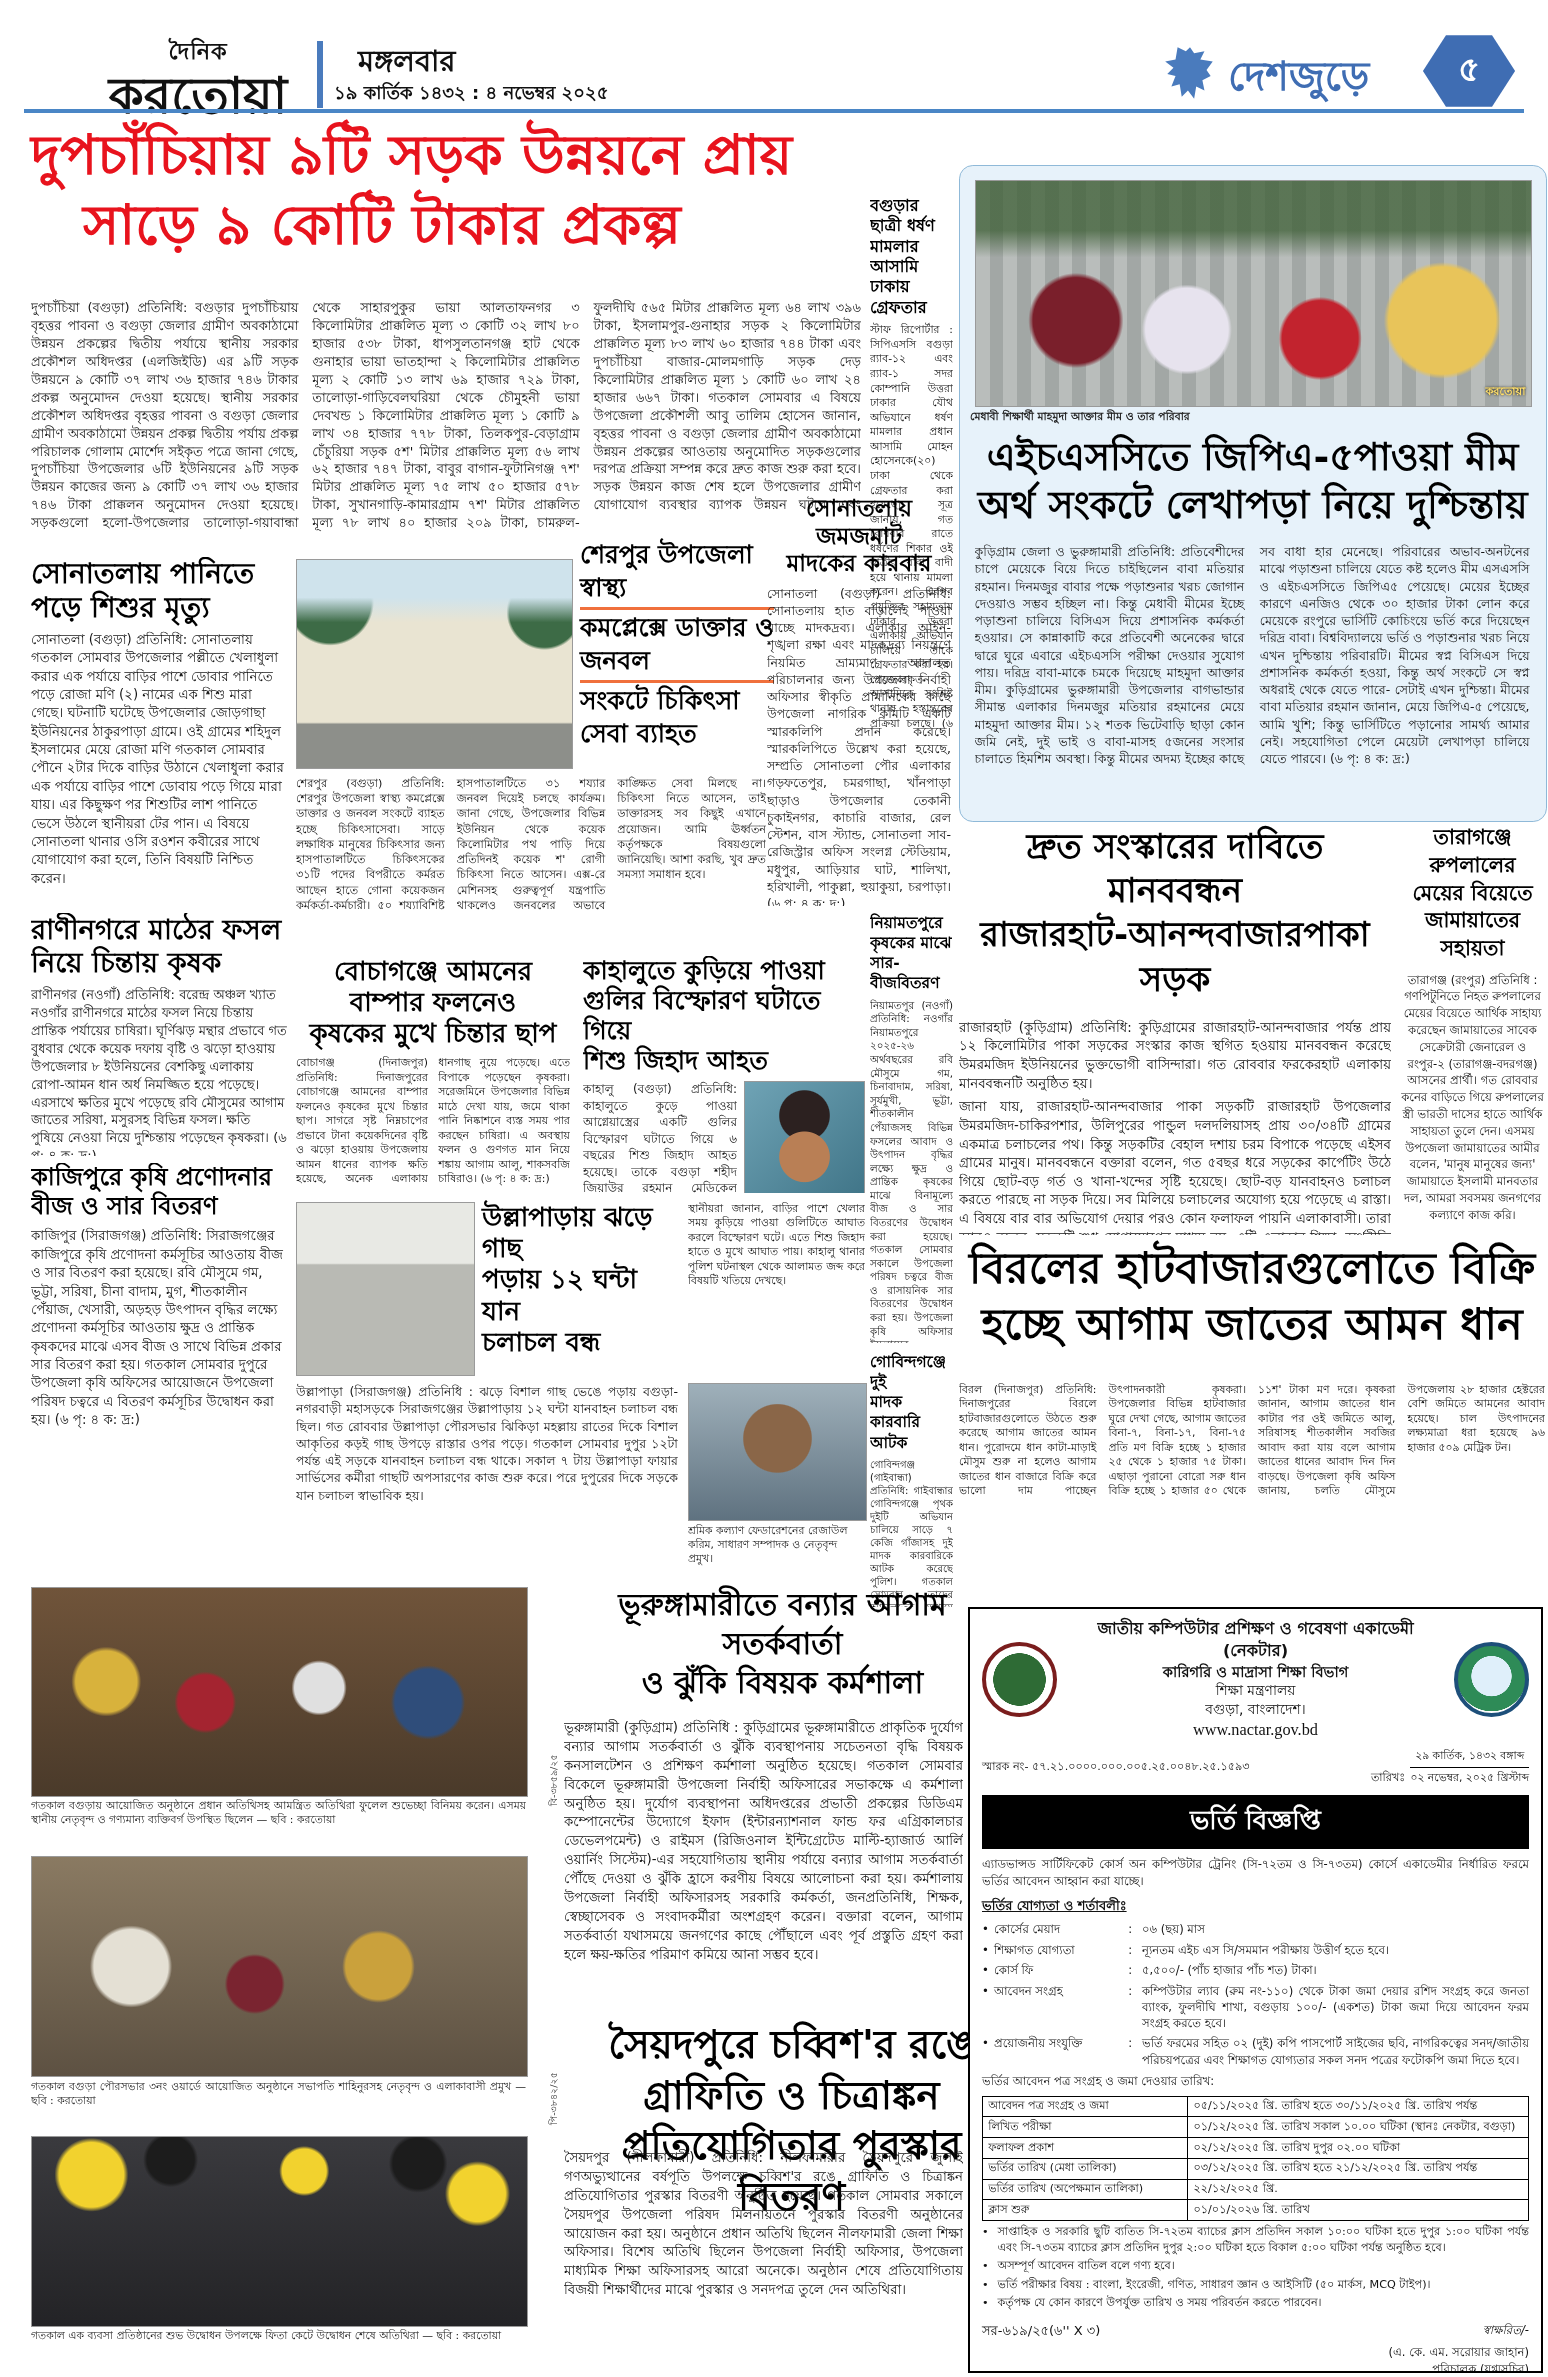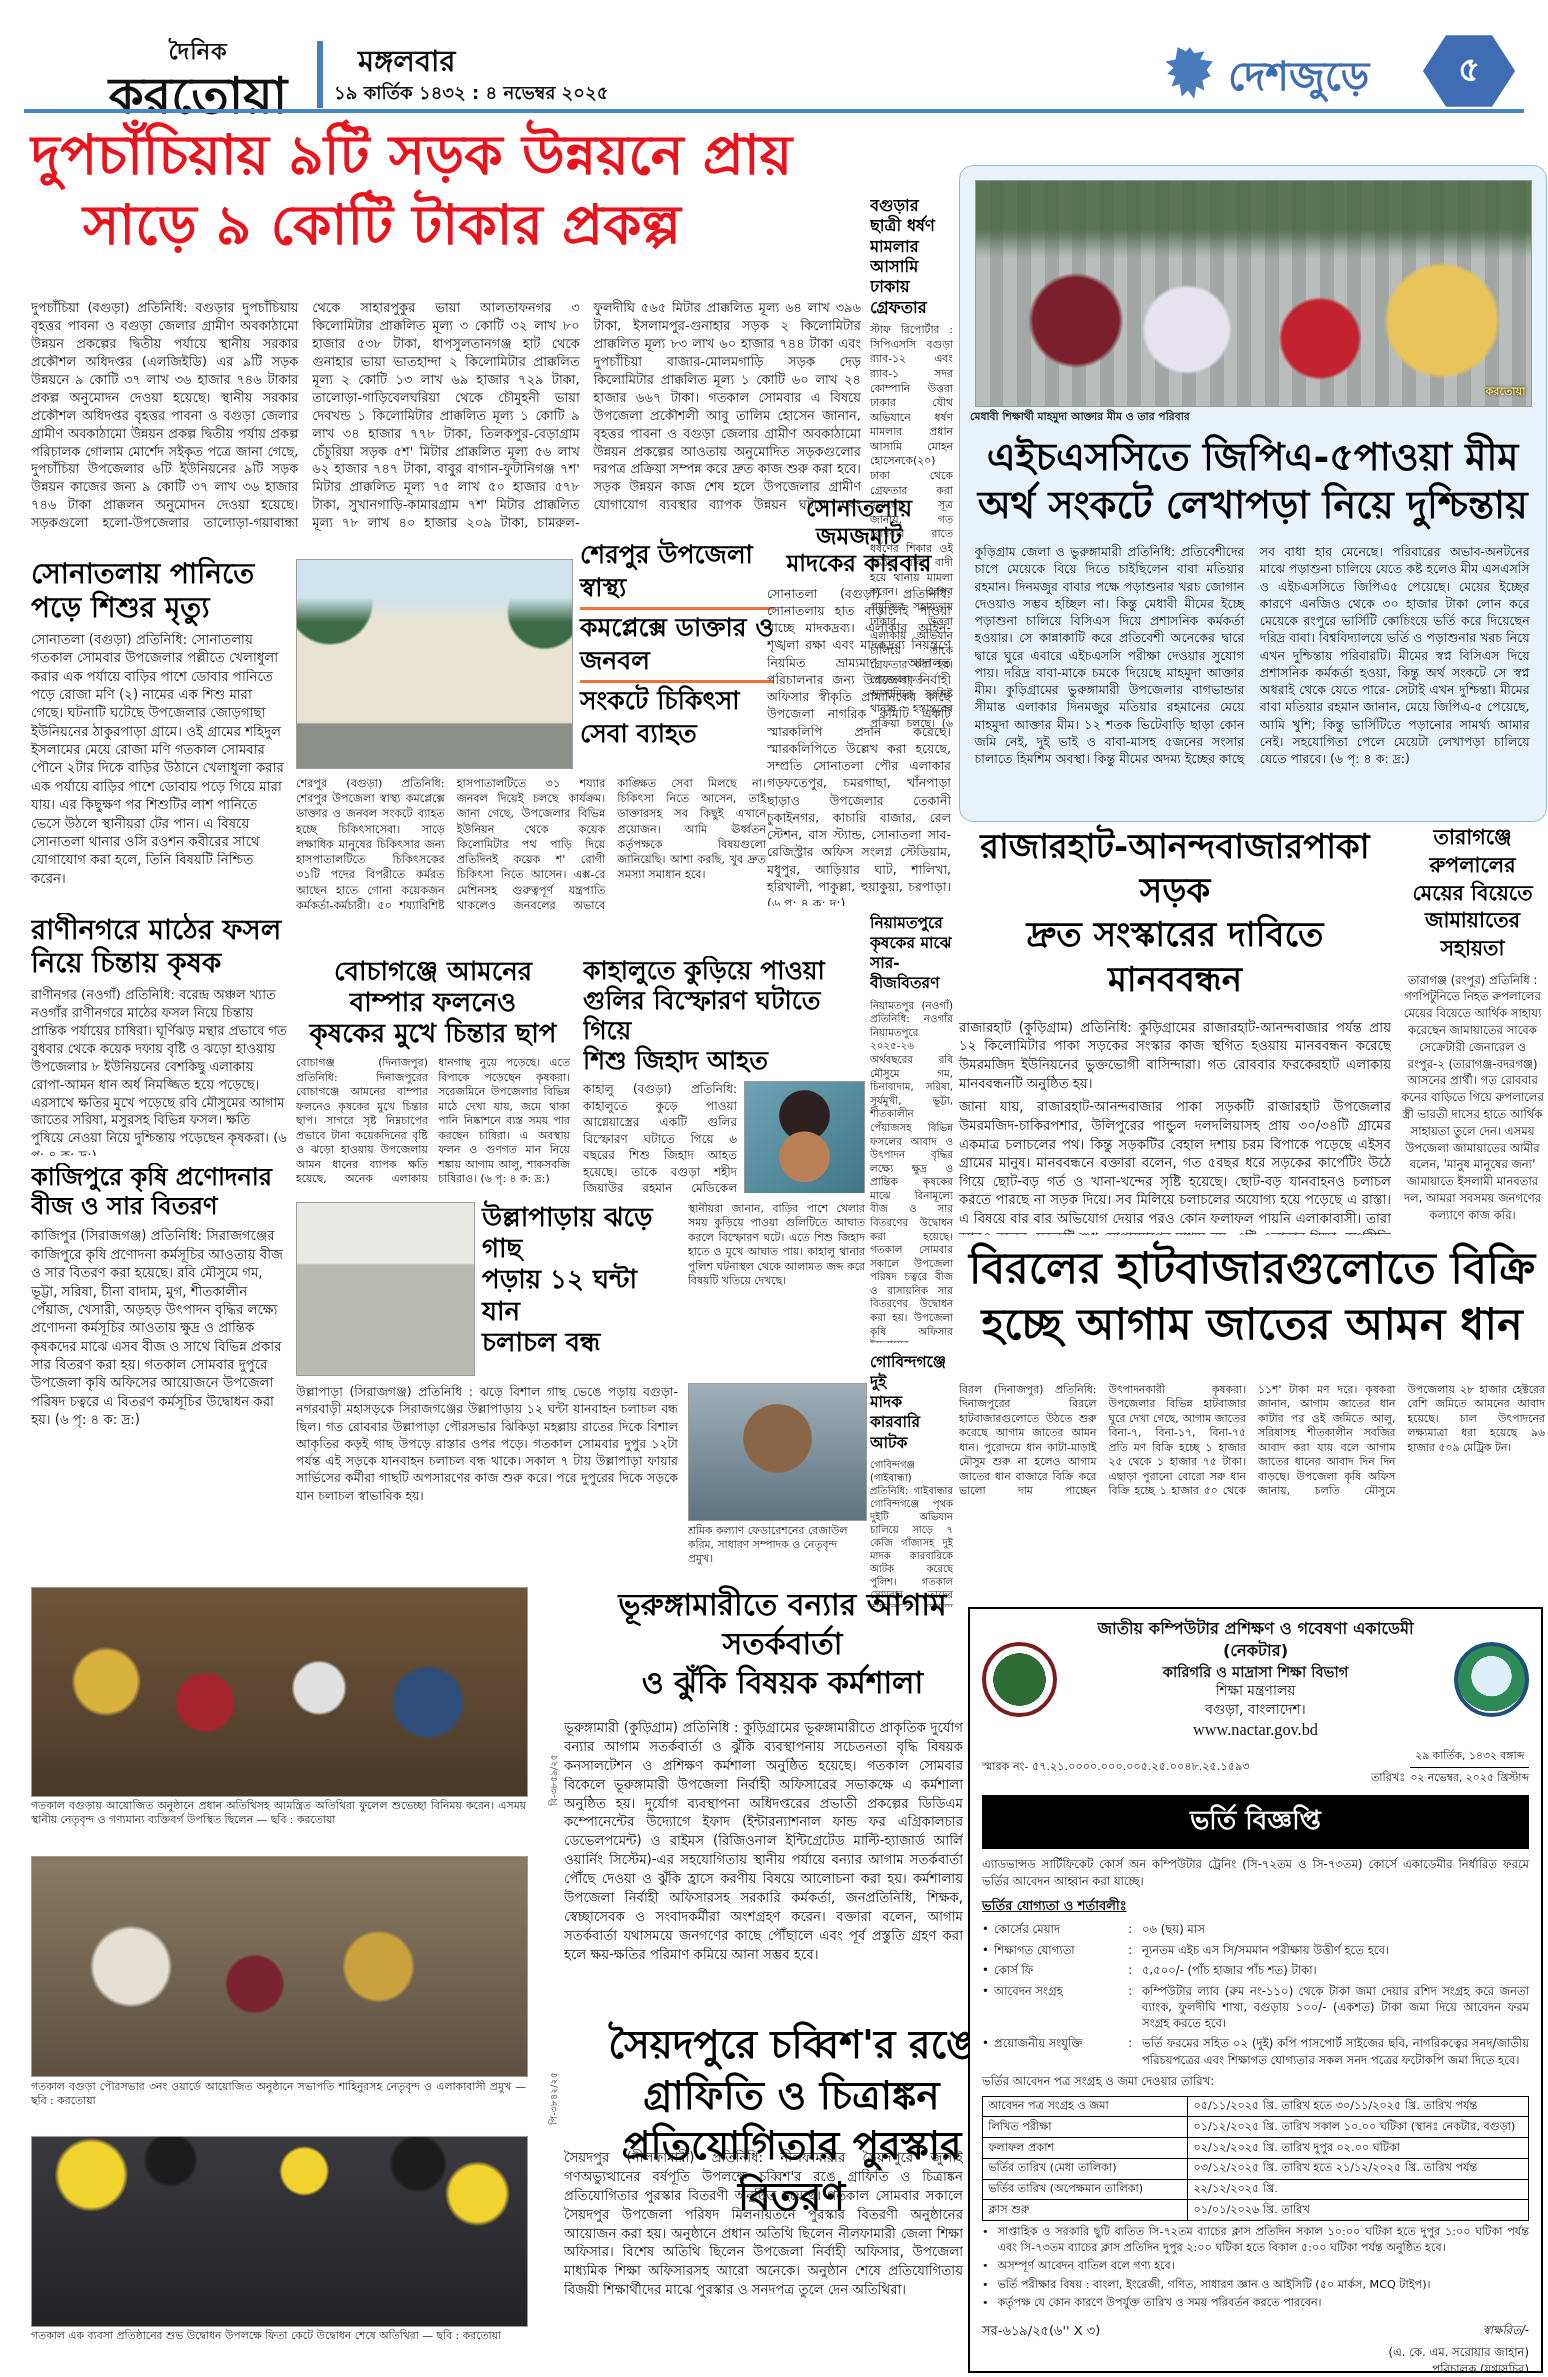--- a/index.html
+++ b/index.html
@@ -219,22 +219,22 @@
 <div class="abs" style="left:870px;top:1352px;width:83px;height:255px;overflow:hidden;">
   <div class="hl" style="font-size:15.5px;line-height:1.3;">
     <div>গোবিন্দগঞ্জে দুই</div>
     <div>মাদক কারবারি আটক</div>
   </div>
   <div class="just" style="margin-top:5.2px;font-size:10px;line-height:1.3;">গোবিন্দগঞ্জ (গাইবান্ধা) প্রতিনিধি: গাইবান্ধার গোবিন্দগঞ্জে পৃথক দুইটি অভিযান চালিয়ে সাড়ে ৭ কেজি গাঁজাসহ দুই মাদক কারবারিকে আটক করেছে পুলিশ। গতকাল সোমবার তাদের আদালতের মাধ্যমে জেলহাজতে পাঠানো হয়। গোবিন্দগঞ্জ থানার অফিসার ইনচার্জ (ওসি) জানান, গোপন সংবাদের ভিত্তিতে উপজেলার পৃথক দুই স্থানে অভিযান চালিয়ে গাঁজাসহ তাদের আটক করা হয়। এ ঘটনায় মাদকদ্রব্য নিয়ন্ত্রণ আইনে মামলা হয়েছে। (৬ পৃ: ৪ ক: দ্র:)</div>
 </div>
 
 <div class="abs" style="left:959px;top:824px;width:432px;height:411px;overflow:hidden;">
   <div class="hl center" style="font-size:34px;line-height:1.3;">
+    <div>দ্রুত সংস্কারের দাবিতে মানববন্ধন</div>
     <div>রাজারহাট-আনন্দবাজারপাকা সড়ক</div>
-    <div>দ্রুত সংস্কারের দাবিতে মানববন্ধন</div>
   </div>
   <p class="just" style="margin:18px 0 0;font-size:13.3px;line-height:1.4;">রাজারহাট (কুড়িগ্রাম) প্রতিনিধি: কুড়িগ্রামের রাজারহাট-আনন্দবাজার পর্যন্ত প্রায় ১২ কিলোমিটার পাকা সড়কের সংস্কার কাজ স্থগিত হওয়ায় মানববন্ধন করেছে উমরমজিদ ইউনিয়নের ভুক্তভোগী বাসিন্দারা। গত রোববার ফরকেরহাট এলাকায় মানববন্ধনটি অনুষ্ঠিত হয়।</p>
   <p class="just" style="margin:5.2px 0 0;font-size:13.3px;line-height:1.4;">জানা যায়, রাজারহাট-আনন্দবাজার পাকা সড়কটি রাজারহাট উপজেলার উমরমজিদ-চাকিরপশার, উলিপুরের পান্ডুল দলদলিয়াসহ প্রায় ৩০/৩৪টি গ্রামের একমাত্র চলাচলের পথ। কিন্তু সড়কটির বেহাল দশায় চরম বিপাকে পড়েছে এইসব গ্রামের মানুষ। মানববন্ধনে বক্তারা বলেন, গত ৫বছর ধরে সড়কের কার্পেটিং উঠে গিয়ে ছোট-বড় গর্ত ও খানা-খন্দের সৃষ্টি হয়েছে। ছোট-বড় যানবাহনও চলাচল করতে পারছে না সড়ক দিয়ে। সব মিলিয়ে চলাচলের অযোগ্য হয়ে পড়েছে এ রাস্তা। এ বিষয়ে বার বার অভিযোগ দেয়ার পরও কোন ফলাফল পায়নি এলাকাবাসী। তারা আরও বলেন, সড়কটি শুধু যোগাযোগের মাধ্যম নয়, এটি এলাকার শিক্ষা, অর্থনীতি ও জীবনযাত্রার মান উন্নয়নের জন্য অত্যন্ত গুরুত্বপূর্ণ। রাস্তার কাজ স্থগিত থাকায় স্কুল-কলেজের শিক্ষার্থী, শ্রমজীবী মানুষ, কৃষকসহ সকল স্তরের নাগরিকেরা চরম ভোগান্তির শিকার হচ্ছেন।</p>
 
 </div>
 
 <div class="abs" style="left:1400px;top:824px;width:145px;height:411px;overflow:hidden;">
   <div class="hl center" style="font-size:20.6px;line-height:1.35;">
     <div>তারাগঞ্জে রুপলালের</div>
     <div>মেয়ের বিয়েতে</div>

